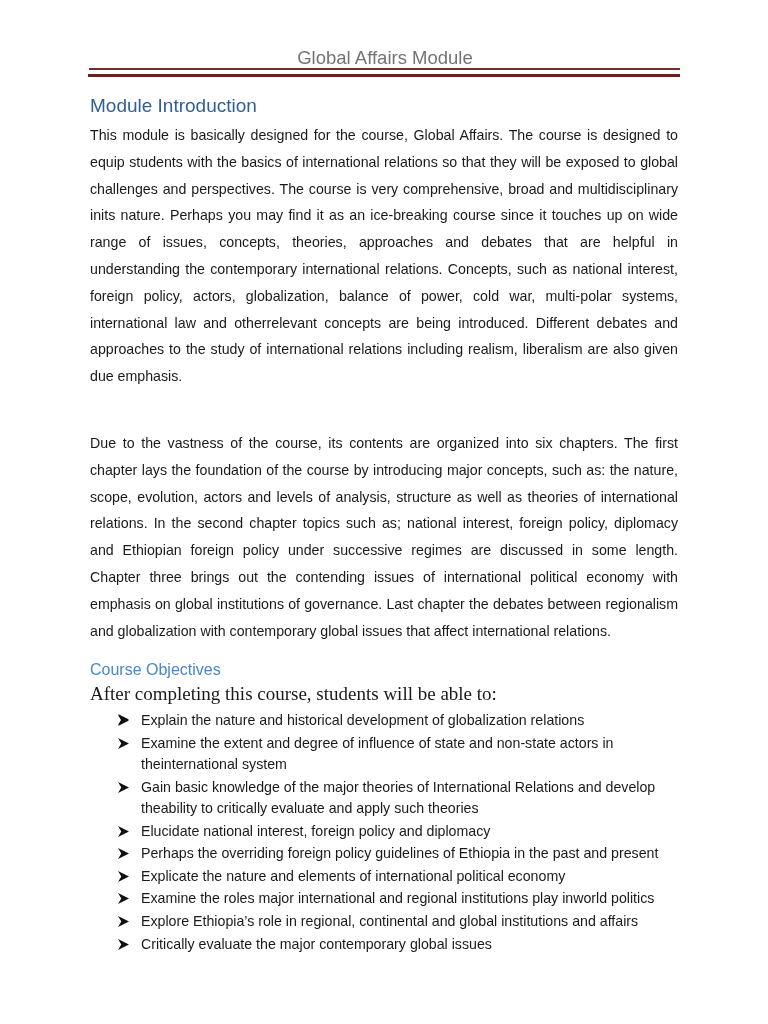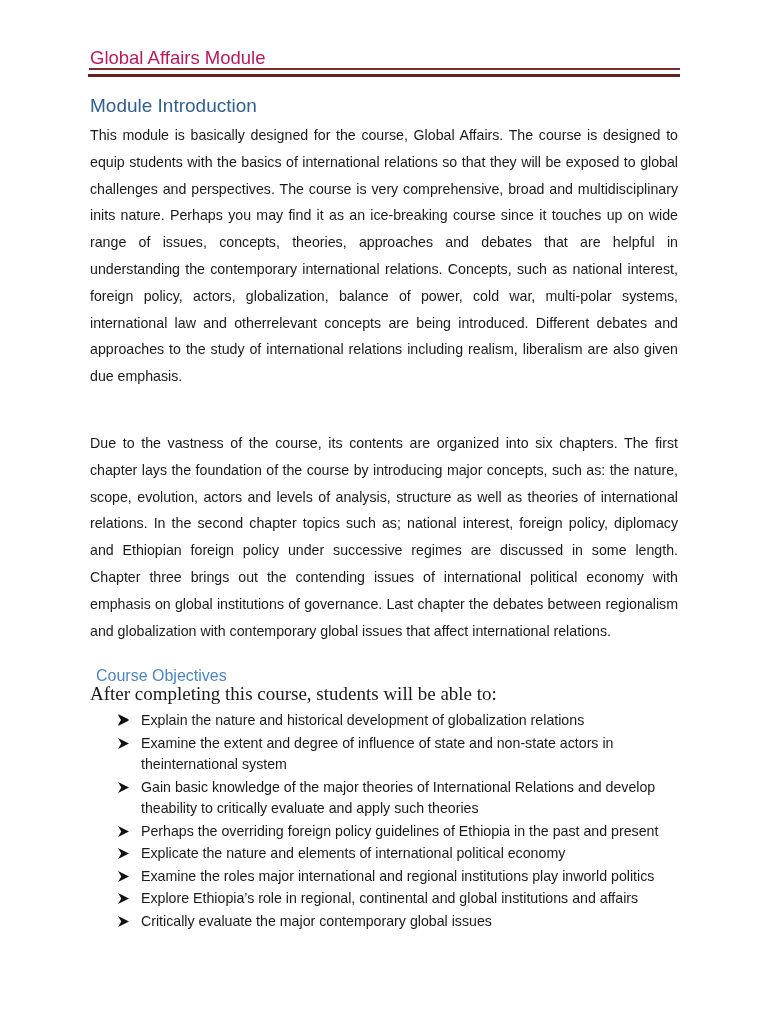--- a/index.html
+++ b/index.html
@@ -2,39 +2,39 @@
 <html><head>
 <meta charset="utf-8">
 <style>
   html, body { margin: 0; padding: 0; background: #ffffff; }
   body {
     width: 768px; height: 1024px; position: relative; overflow: hidden;
     font-family: "Liberation Sans", sans-serif; color: #1a1a1a;
   }
   .page-header {
     position: absolute; left: 90px; top: 47px; width: 590px;
-    font-size: 18.5px; color: #be185d; letter-spacing: 0px;
+    text-align: center; font-size: 18.5px; color: #737373; letter-spacing: 0px;
   }
   .rule-thin {
     position: absolute; left: 89px; top: 68px; width: 591px; height: 1.5px; background: #7a2a2a;
   }
   .rule-thick {
     position: absolute; left: 88px; top: 74px; width: 592px; height: 3px; background: #6b1f1f;
   }
   .h-intro {
     position: absolute; left: 90px; top: 95px; font-size: 19px; color: #2f5f95; margin: 0; font-weight: normal;
   }
   .para {
     position: absolute; left: 90px; width: 588px; margin: 0;
     font-size: 14.2px; line-height: 26.8px; text-align: justify; color: #1a1a1a;
   }
   .p1 { top: 122px; }
   .p2 { top: 402px; margin-top: 28px; }
   .h-obj {
-    position: absolute; left: 90px; top: 661px; font-size: 16px; color: #4a86c8; margin: 6px; font-weight: normal;
+    position: absolute; left: 90px; top: 661px; font-size: 16px; color: #4a86c8; margin: 0; font-weight: normal;
   }
   .obj-intro {
     position: absolute; left: 90px; top: 683px; font-size: 19px; color: #1a1a1a; margin: 0; font-family: Liberation Serif, serif;
   }
   .obj-list {
     position: absolute; left: 118px; top: 709px; width: 590px; margin: 0; padding: 0; list-style: none;
     font-size: 14.2px; line-height: 21.2px; color: #1a1a1a;
   }
   .obj-list li { position: relative; padding-left: 23px; margin: 0 0 1.4px 0; }
   .obj-list li .bullet {
@@ -63,20 +63,23 @@
         <path d="M0 0 L10 5 L0 10 L3 5 Z" fill="#111"></path>
       </svg><span>Explain the nature and historical development of globalization relations</span></li>
   <li><svg class="bullet" viewBox="0 0 10 10">
         <path d="M0 0 L10 5 L0 10 L3 5 Z" fill="#111"></path>
       </svg><span>Examine the extent and degree of influence of state and non-state actors in theinternational system</span></li>
   <li><svg class="bullet" viewBox="0 0 10 10">
         <path d="M0 0 L10 5 L0 10 L3 5 Z" fill="#111"></path>
       </svg><span>Gain basic knowledge of the major theories of International Relations and develop theability to critically evaluate and apply such theories</span></li>
   <li><svg class="bullet" viewBox="0 0 10 10">
         <path d="M0 0 L10 5 L0 10 L3 5 Z" fill="#111"></path>
+      </svg><span>Elucidate national interest, foreign policy and diplomacy</span></li>
+  <li><svg class="bullet" viewBox="0 0 10 10">
+        <path d="M0 0 L10 5 L0 10 L3 5 Z" fill="#111"></path>
       </svg><span>Perhaps the overriding foreign policy guidelines of Ethiopia in the past and present</span></li>
   <li><svg class="bullet" viewBox="0 0 10 10">
         <path d="M0 0 L10 5 L0 10 L3 5 Z" fill="#111"></path>
       </svg><span>Explicate the nature and elements of international political economy</span></li>
   <li><svg class="bullet" viewBox="0 0 10 10">
         <path d="M0 0 L10 5 L0 10 L3 5 Z" fill="#111"></path>
       </svg><span>Examine the roles major international and regional institutions play inworld politics</span></li>
   <li><svg class="bullet" viewBox="0 0 10 10">
         <path d="M0 0 L10 5 L0 10 L3 5 Z" fill="#111"></path>
       </svg><span>Explore Ethiopia’s role in regional, continental and global institutions and affairs</span></li>

